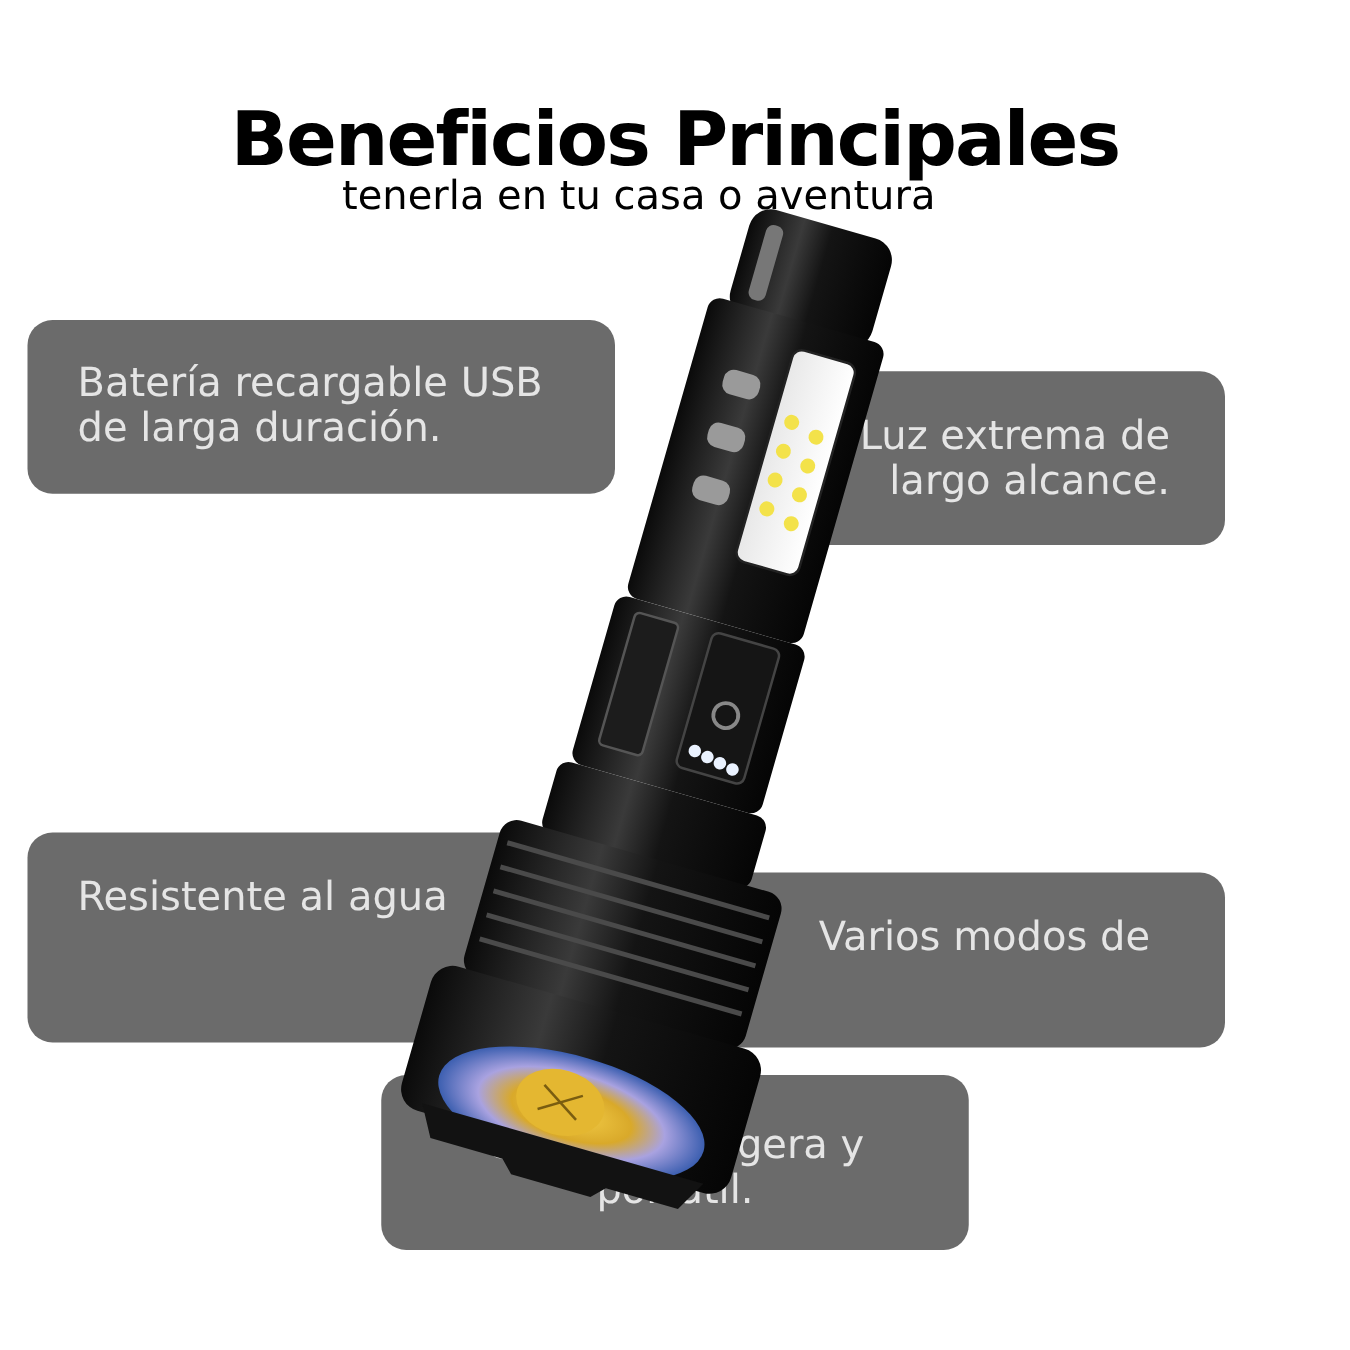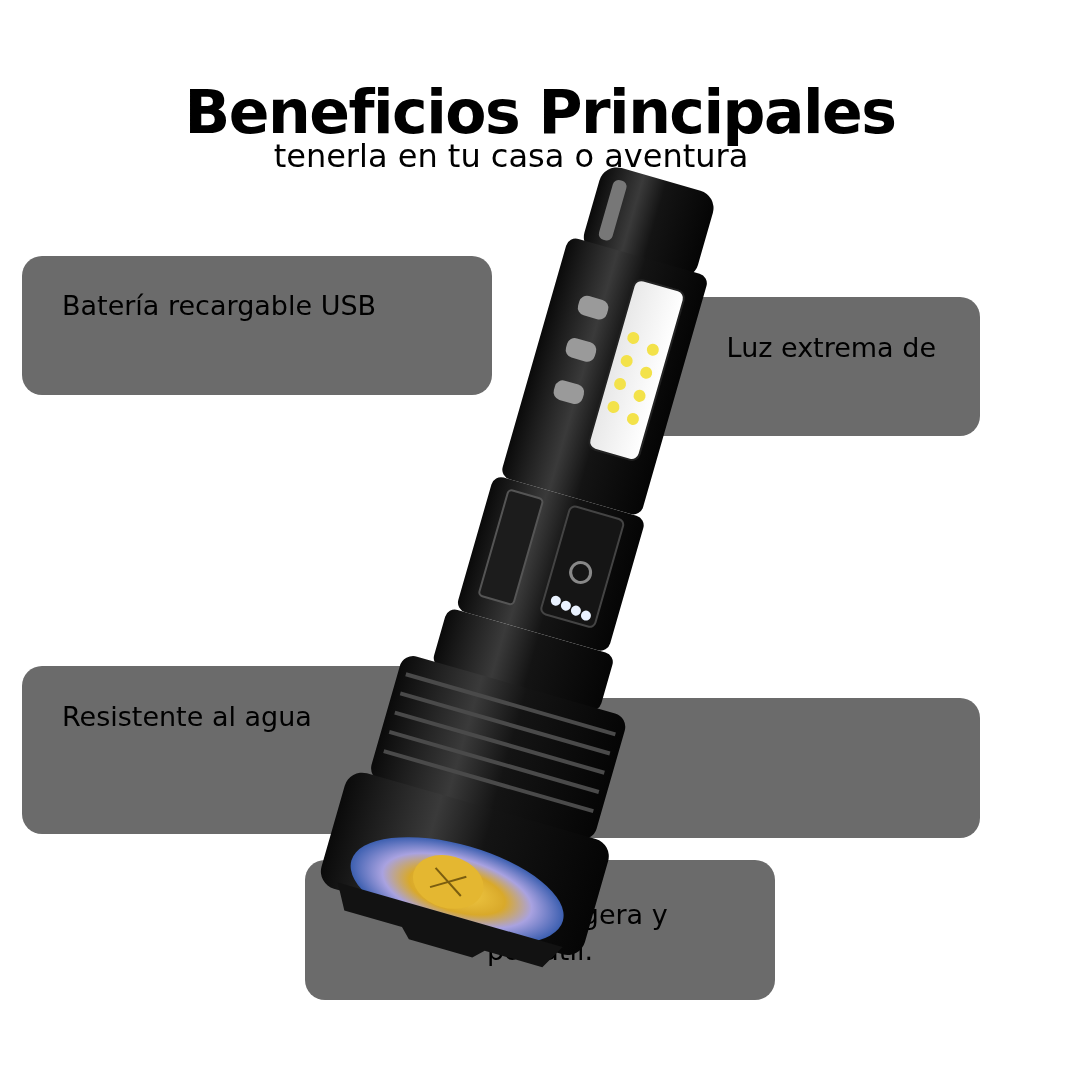--- a/index.html
+++ b/index.html
@@ -1,43 +1,46 @@
 <!DOCTYPE html>
 <html><head>
 <meta charset="utf-8">
 <style>
   html, body { margin:0; padding:0; }
   body { width:1080px; height:1080px; background:#ffffff; position:relative; overflow:hidden; font-family:"DejaVu Sans", sans-serif; }
   .title { position:absolute; left:0; width:1080px; top:82px; text-align:center; font-family:"DejaVu Sans", sans-serif; font-weight:bold; font-size:60px; letter-spacing:-1.5px; color:#000; line-height:1; z-index:3; }
   .subtitle { position:absolute; left:0; width:1022px; top:140px; text-align:center; font-family:"DejaVu Sans", sans-serif; font-size:32px; color:#000; line-height:1; z-index:3; }
-  .box { position:absolute; background:#6b6b6b; border-radius:20px; color:#000000; font-family:"DejaVu Sans", sans-serif; font-size:27px; line-height:36px; box-sizing:border-box; z-index:1; }
+  .box { position:absolute; background:#6b6b6b; border-radius:20px; color:#e5e5e5; font-family:"DejaVu Sans", sans-serif; font-size:32px; line-height:36px; box-sizing:border-box; z-index:1; }
   .box span { display:block; }
   #b1 { left:22px; top:256px; width:470px; height:139px; padding:32px 0 0 40px; }
   #b2 { left:590px; top:261px; width:390px; height:139px; padding:33px 44px 0 0; text-align:right;margin-top:36px; }
   #b3 { left:22px; top:666px; width:400px; height:168px; padding:33px 0 0 40px; }
   #b4 { left:570px; top:698px; width:410px; height:140px; padding:33px 60px 0 0; text-align:right; }
   #b5 { left:305px; top:860px; width:470px; height:140px; padding:37px 0 0 0; text-align:center; }
   .flashlight { position:absolute; left:0; top:0; width:1080px; height:1080px; z-index:2; pointer-events:none; }
 </style>
 </head>
 <body>
 
 <div class="title">Beneficios Principales</div>
 <div class="subtitle">tenerla en tu casa o aventura</div>
 
 <div class="box" id="b1">
   <span>Batería recargable USB</span>
+  <span>de larga duración.</span>
 </div>
 <div class="box" id="b2">
   <span>Luz extrema de</span>
+  <span>largo alcance.</span>
 </div>
 <div class="box" id="b3">
   <span>Resistente al agua</span>
 </div>
 <div class="box" id="b4">
+  <span>Varios modos de</span>
 </div>
 <div class="box" id="b5">
   <span>Compacta, ligera y</span>
   <span>portátil.</span>
 </div>
 
 <svg class="flashlight" viewBox="0 0 1080 1080" xmlns="http://www.w3.org/2000/svg">
   <defs>
     <linearGradient id="bodyG" x1="0" y1="0" x2="1" y2="0">
       <stop offset="0" stop-color="#0a0a0a"></stop>

